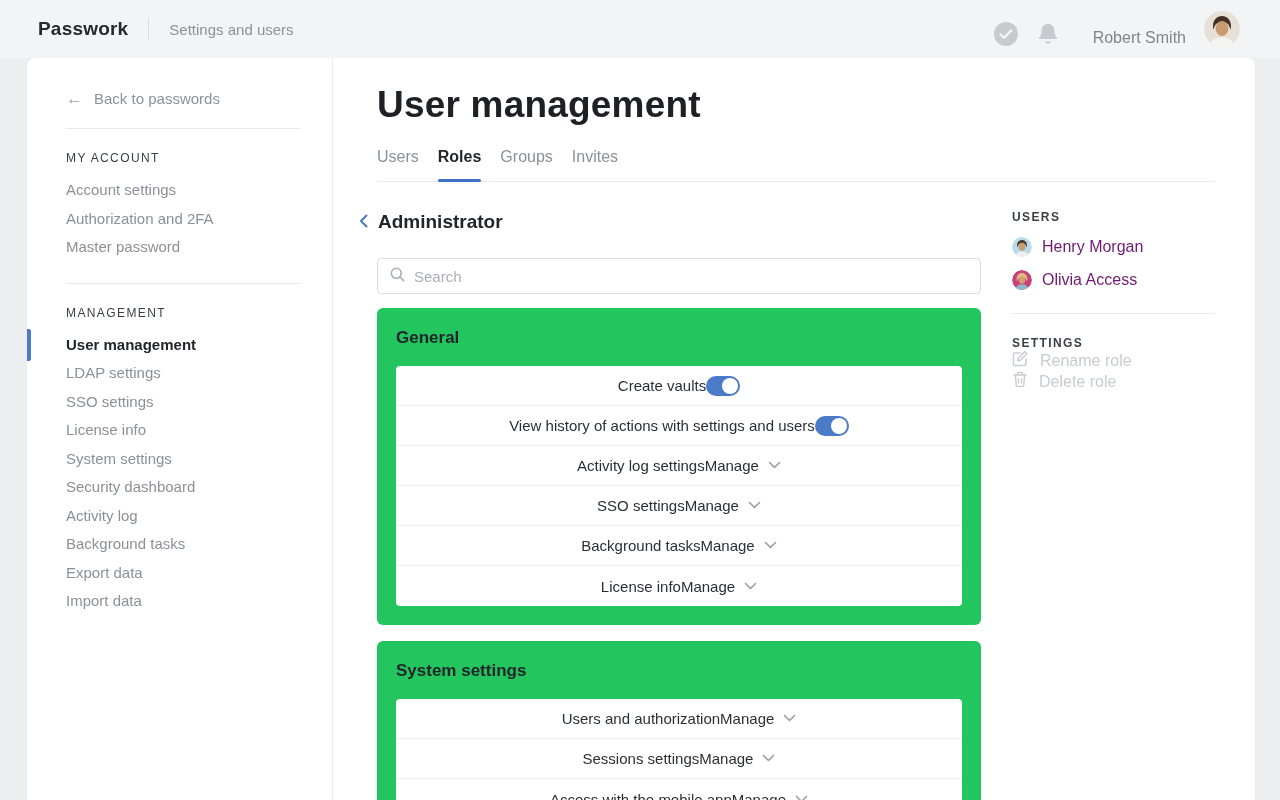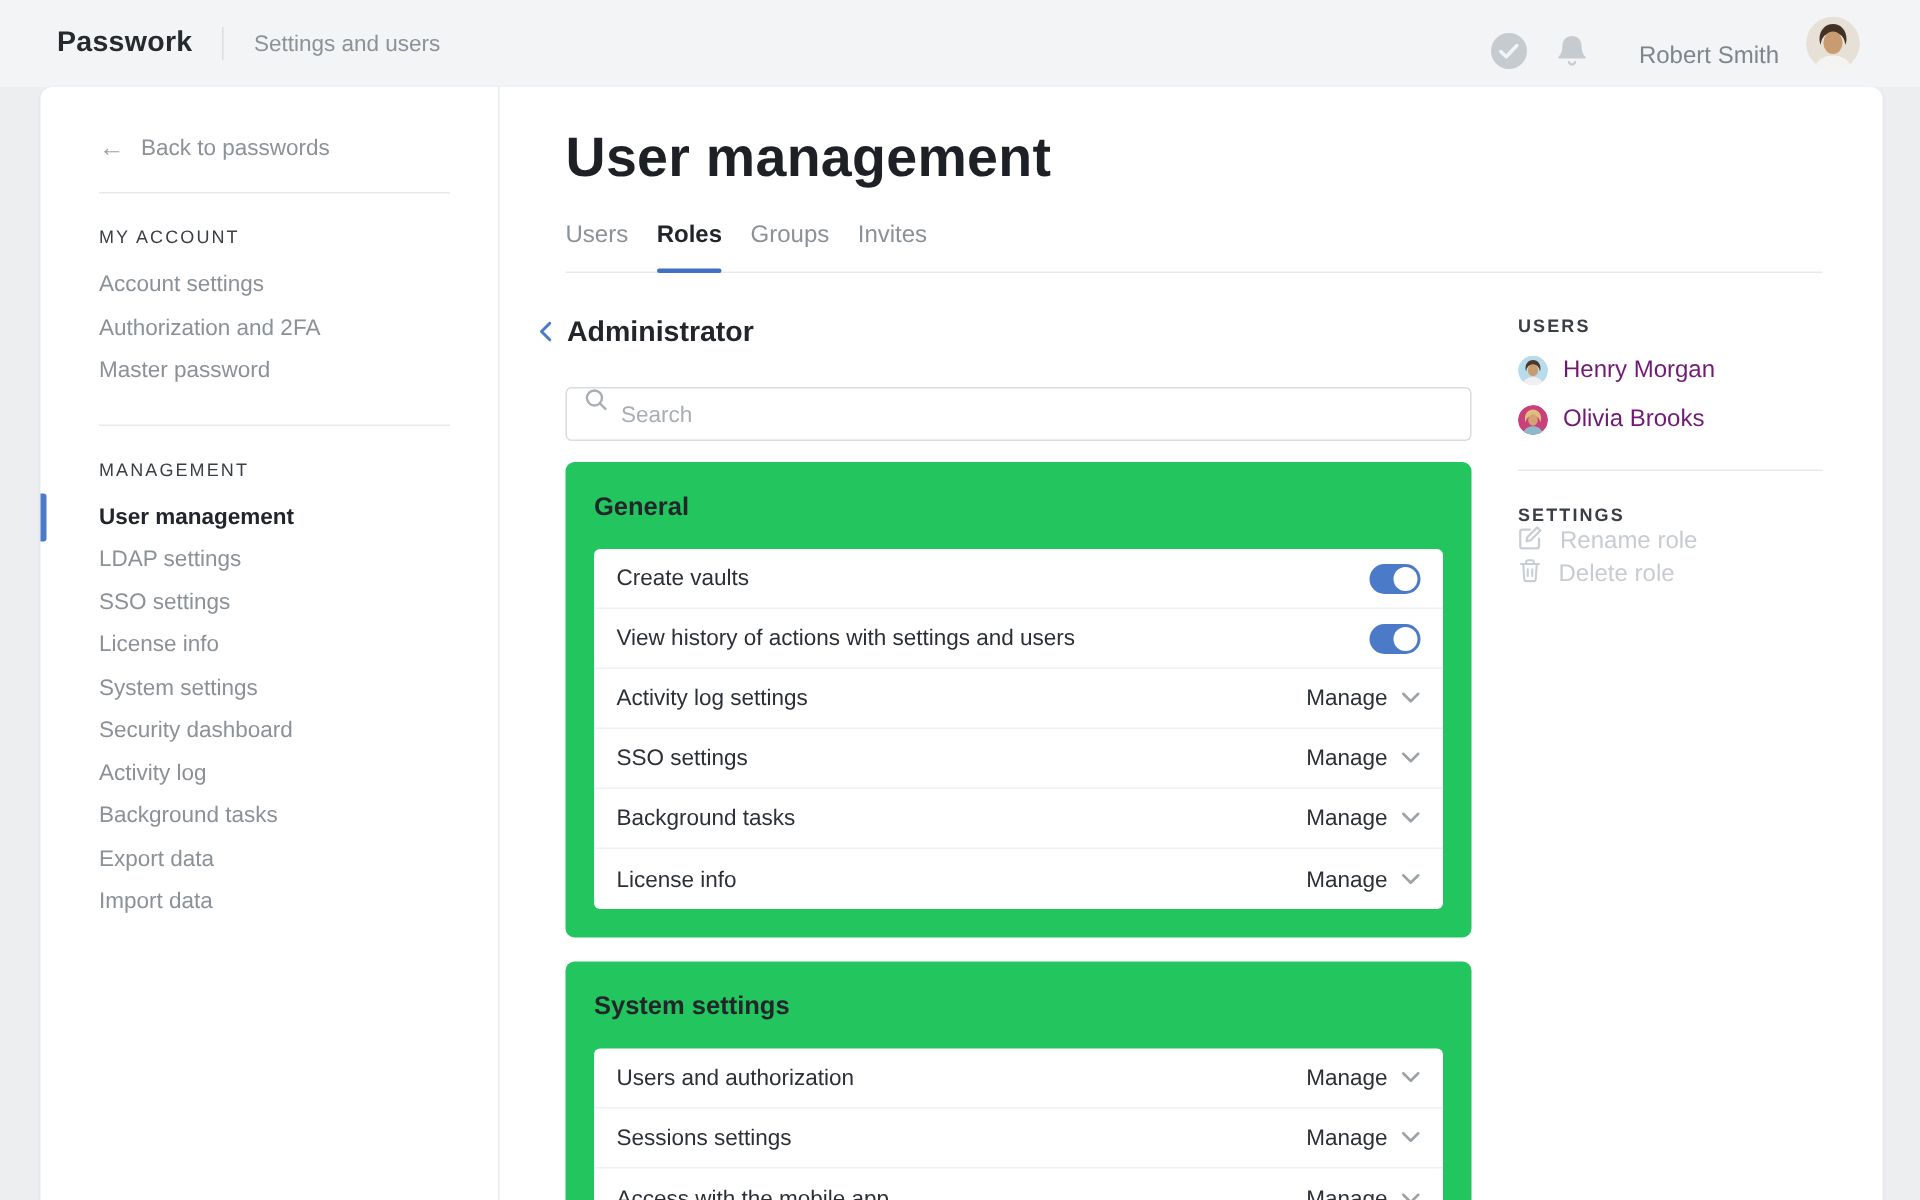--- a/index.html
+++ b/index.html
@@ -51,34 +51,34 @@
   .tab.active { color:#22262b; font-weight:700; }
   .tab.active:after { content:""; position:absolute; left:0; right:0; bottom:-1px; height:3px; background:#3e71c6; border-radius:2px; }
 
   .below-tabs { display:flex; }
   .content-col { width:604px; flex:0 0 604px; }
   .role-header { margin-top:29px; display:flex; align-items:center; position:relative; }
   .role-back { position:absolute; left:-21px; top:2px; width:16px; height:16px; cursor:pointer; }
   .role-name { font-size:19px; font-weight:700; color:#22262b; margin-left:1px; }
   .search-box {
     margin-top:25px; height:36px; border:1px solid #d8dcdf; border-radius:4px;
-    background:#fff; display:flex; padding:0 12px;
+    background:#fff; display:flex; align-items:center; padding:0 12px;
   }
   .search-box input {
     border:none; outline:none; flex:1; font-size:15px; color:#444; margin-left:9px;
     font-family:"Liberation Sans", sans-serif; background:transparent;
   }
   .search-box input::placeholder { color:#a8aeb4; }
 
   .perm-section { margin-top:14px; background:#22c55e; border-radius:6px; padding:20px 19px 19px; }
   .perm-section + .perm-section { margin-top:16px; }
   .section-title { font-size:17px; font-weight:700; color:#22262b; }
   .perm-card { margin-top:18px; background:#fff; border-radius:4px; }
   .perm-row {
-    height:40px; display:flex; align-items:center; justify-content:space-between;
+    height:40px; display:flex; align-items:center; justify-content:center;
     padding:0 15px; border-bottom:1px solid #eef0f2;
   }
   .perm-row:last-child { border-bottom:none; }
   .perm-label { font-size:15px; color:#2b3036; }
   .toggle { width:34px; height:20px; border-radius:10px; background:#4a7ac8; position:relative; cursor:pointer; flex:0 0 auto; }
   .toggle .knob { position:absolute; top:2px; right:2px; width:16px; height:16px; border-radius:50%; background:#fff; }
   .manage { display:flex; align-items:center; cursor:pointer; }
   .manage-label { font-size:15px; color:#2b3036; margin-right:9px; }
 
   
@@ -296,21 +296,21 @@
 
         <div class="user-row">
           <span class="avatar20">
             <svg width="20" height="20" viewBox="0 0 20 20">
                 <circle cx="10" cy="10" r="10" fill="#c8417b"></circle>
                 <path d="M4.6 9C4.6 5.4 7 3 10 3s5.4 2.4 5.4 6c0 1-.2 1.9-.5 2.6-.5-3-2.3-4.4-4.9-4.4S5.6 8.6 5.1 11.6c-.3-.7-.5-1.6-.5-2.6z" fill="#e3bd7f"></path>
                 <ellipse cx="10" cy="10" rx="3.2" ry="3.8" fill="#d3a173"></ellipse>
                 <path d="M10 14.2c-3 0-5.4 1.5-6.3 3.9A10 10 0 0010 20a10 10 0 006.3-1.9c-.9-2.4-3.3-3.9-6.3-3.9z" fill="#8fb8c9"></path>
               </svg>
           </span>
-          <span class="user-row-name">Olivia Brooks</span>
+          <span class="user-row-name">Olivia Access</span>
         </div>
 
         <div class="right-divider"></div>
 
         <div class="panel-heading second">SETTINGS</div>
 
         <div class="action-row">
           <span>
             <svg width="17" height="17" viewBox="0 0 17 17">
                 <path d="M14 9v5.2c0 .7-.6 1.3-1.3 1.3H2.8c-.7 0-1.3-.6-1.3-1.3V4.3C1.5 3.6 2.1 3 2.8 3H8" fill="none" stroke="#c9ced3" stroke-width="1.5" stroke-linecap="round"></path>

